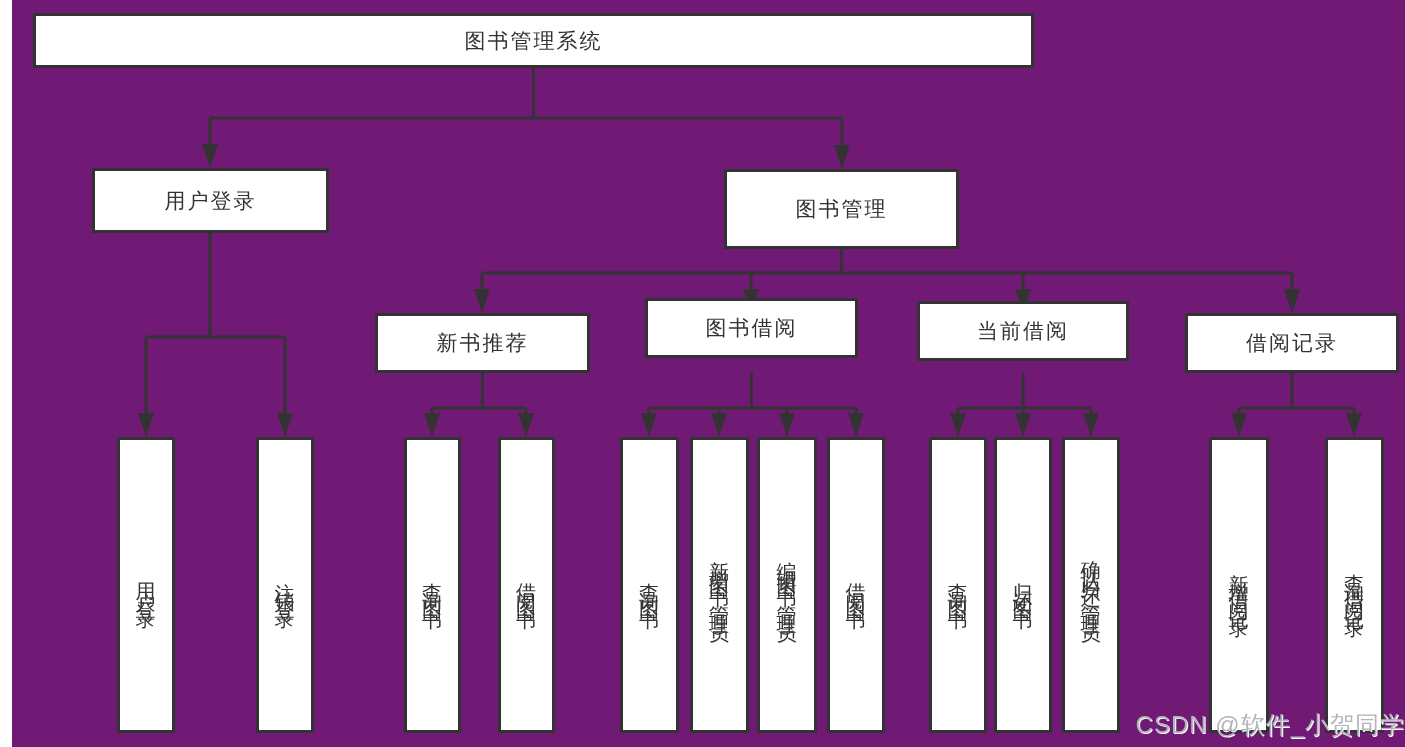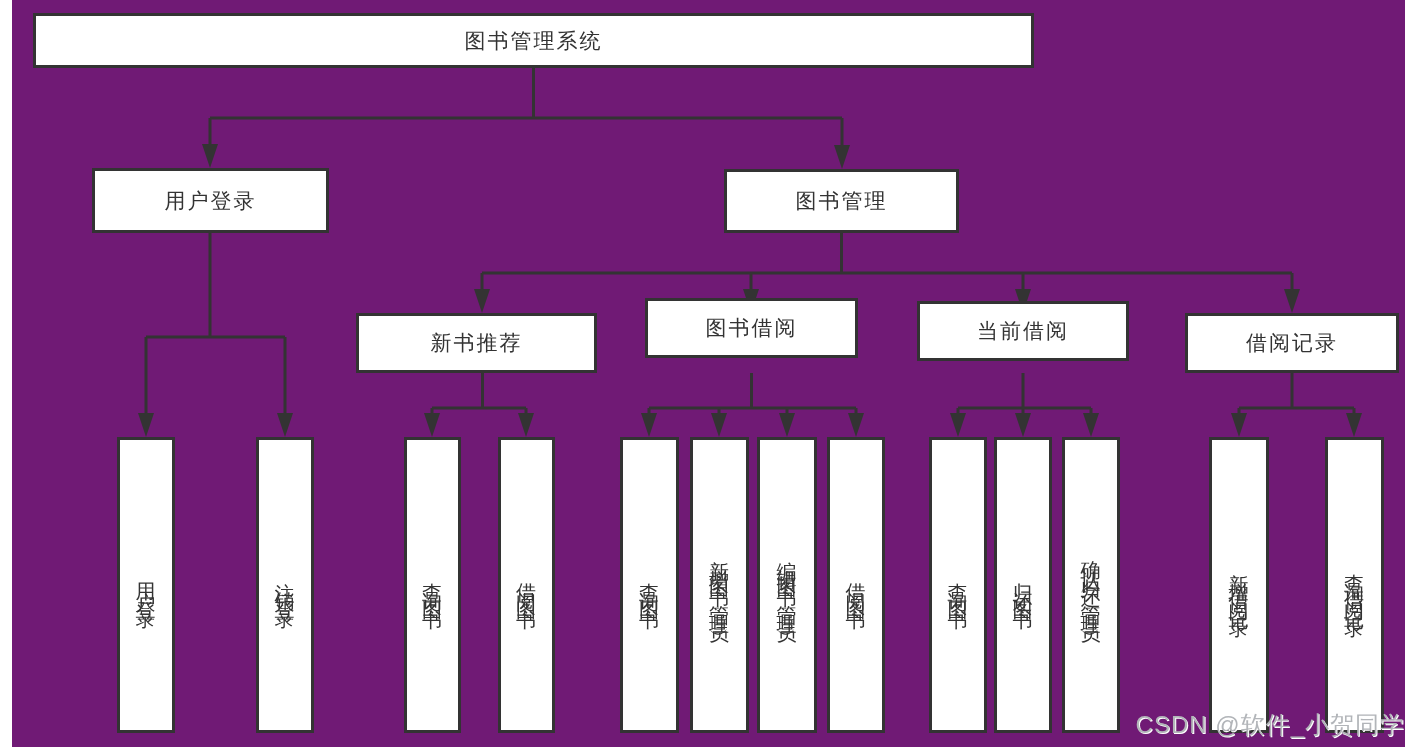--- a/index.html
+++ b/index.html
@@ -101,25 +101,25 @@
     </g>
   </svg>
 
   <div class="node h" style="left:21px; top:13px; width:1001px; height:55px">
     <span>图书管理系统</span>
   </div>
 
   <div class="node h" style="left:80px; top:168px; width:237px; height:65px">
     <span>用户登录</span>
   </div>
-  <div class="node h" style="left:712px; top:169px; width:235px; height:64px">
+  <div class="node h" style="left:712px; top:169px; width:235px; height:80px">
     <span>图书管理</span>
   </div>
 
-  <div class="node h" style="left:344px; top:313px; width:241px; height:60px">
+  <div class="node h" style="left:363px; top:313px; width:215px; height:60px">
     <span>新书推荐</span>
   </div>
   <div class="node h" style="left:633px; top:298px; width:213px; height:60px">
     <span>图书借阅</span>
   </div>
   <div class="node h" style="left:905px; top:301px; width:212px; height:60px">
     <span>当前借阅</span>
   </div>
   <div class="node h" style="left:1173px; top:313px; width:214px; height:60px">
     <span>借阅记录</span>

